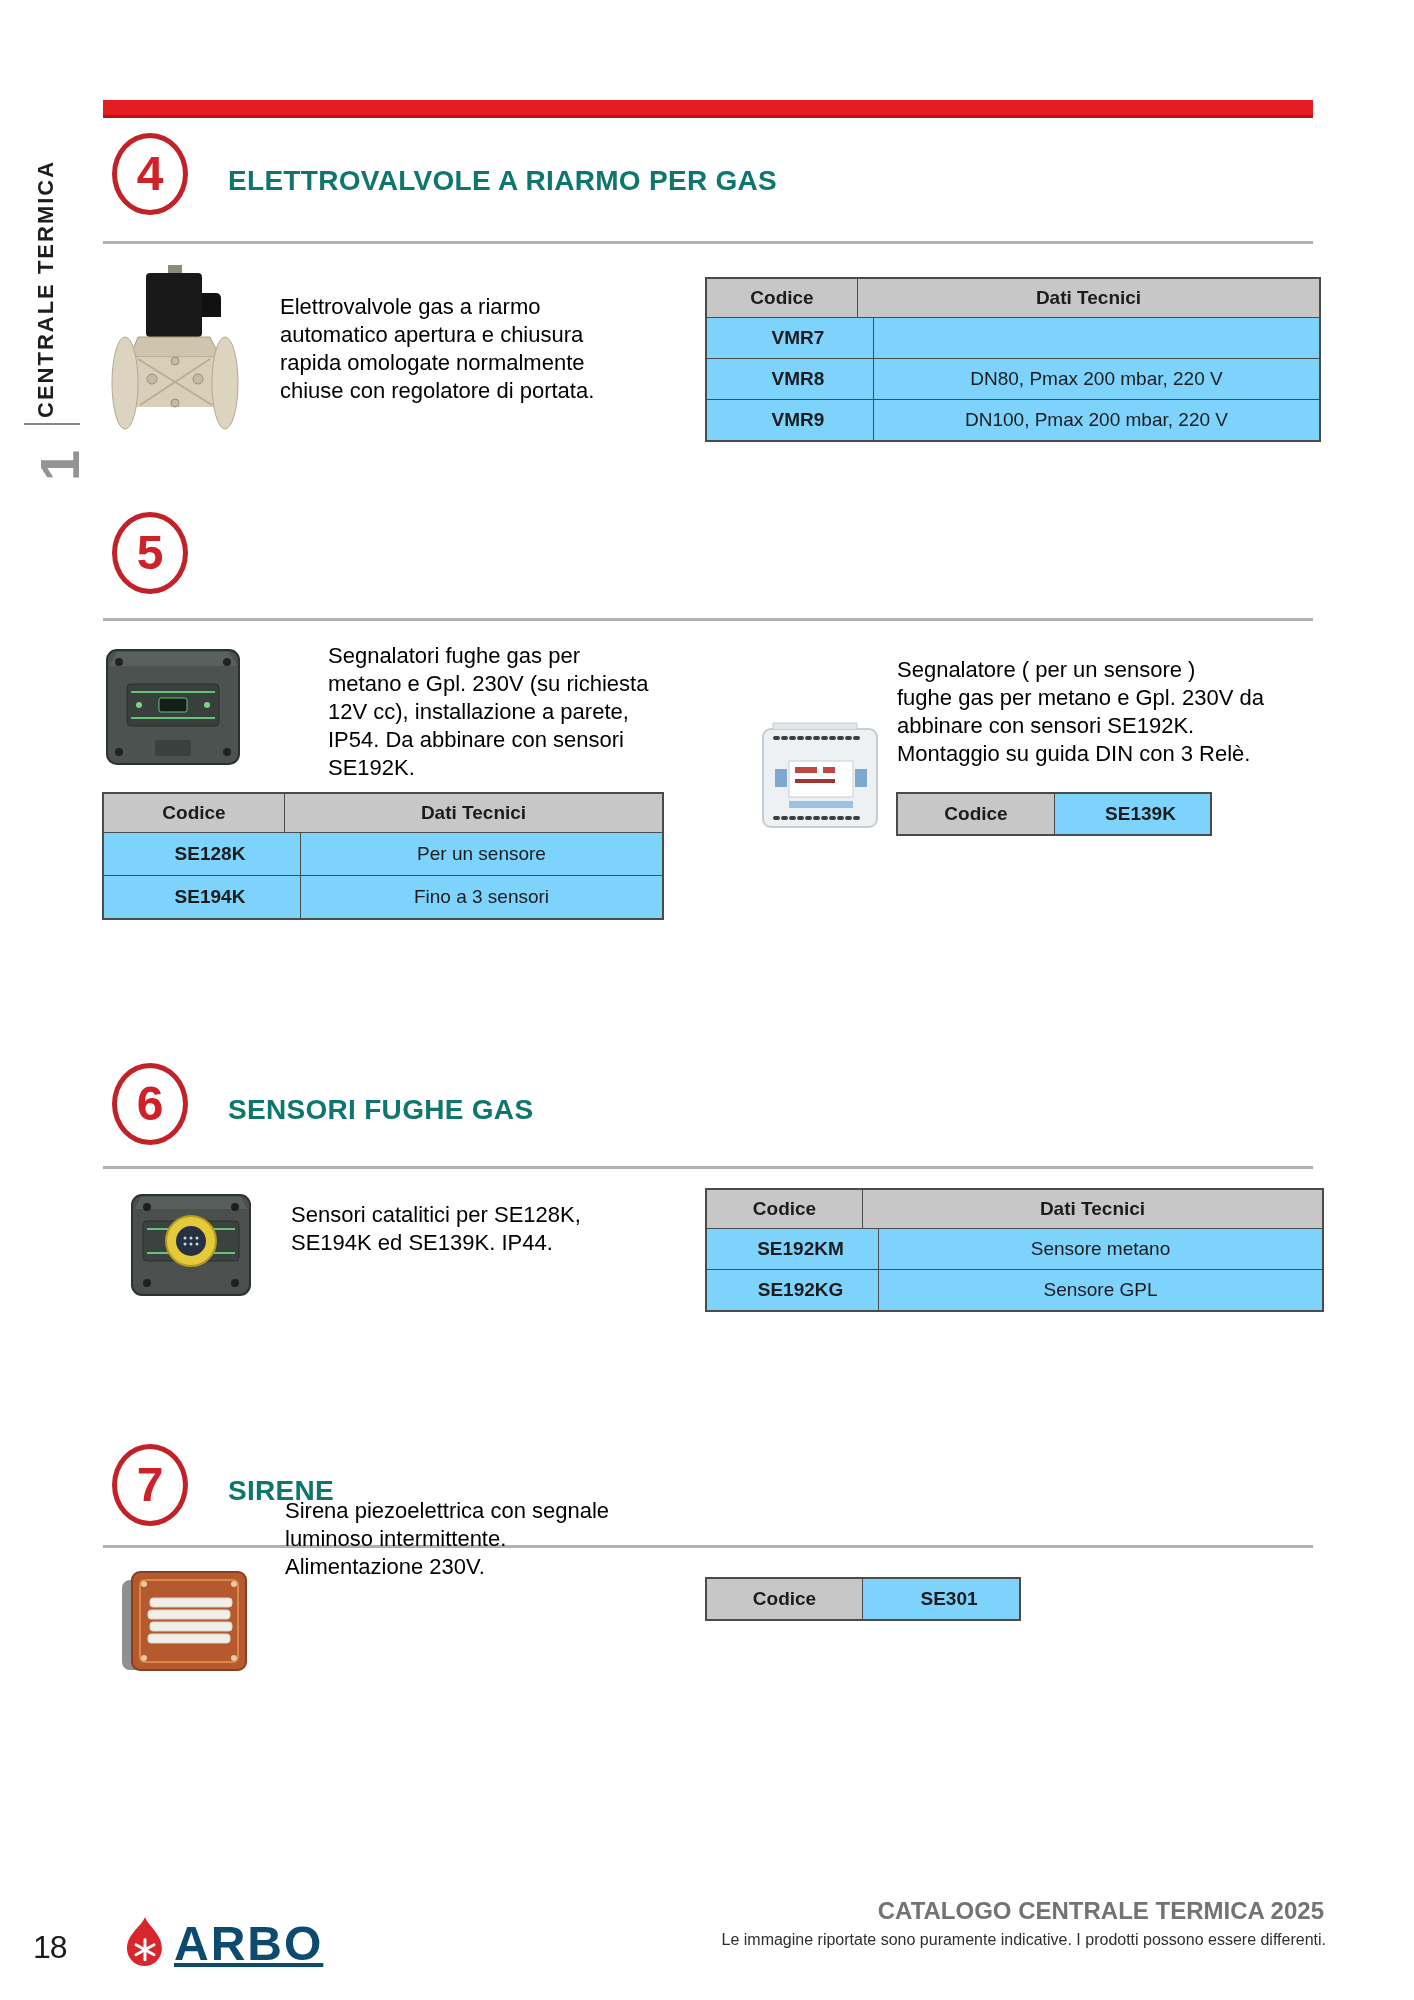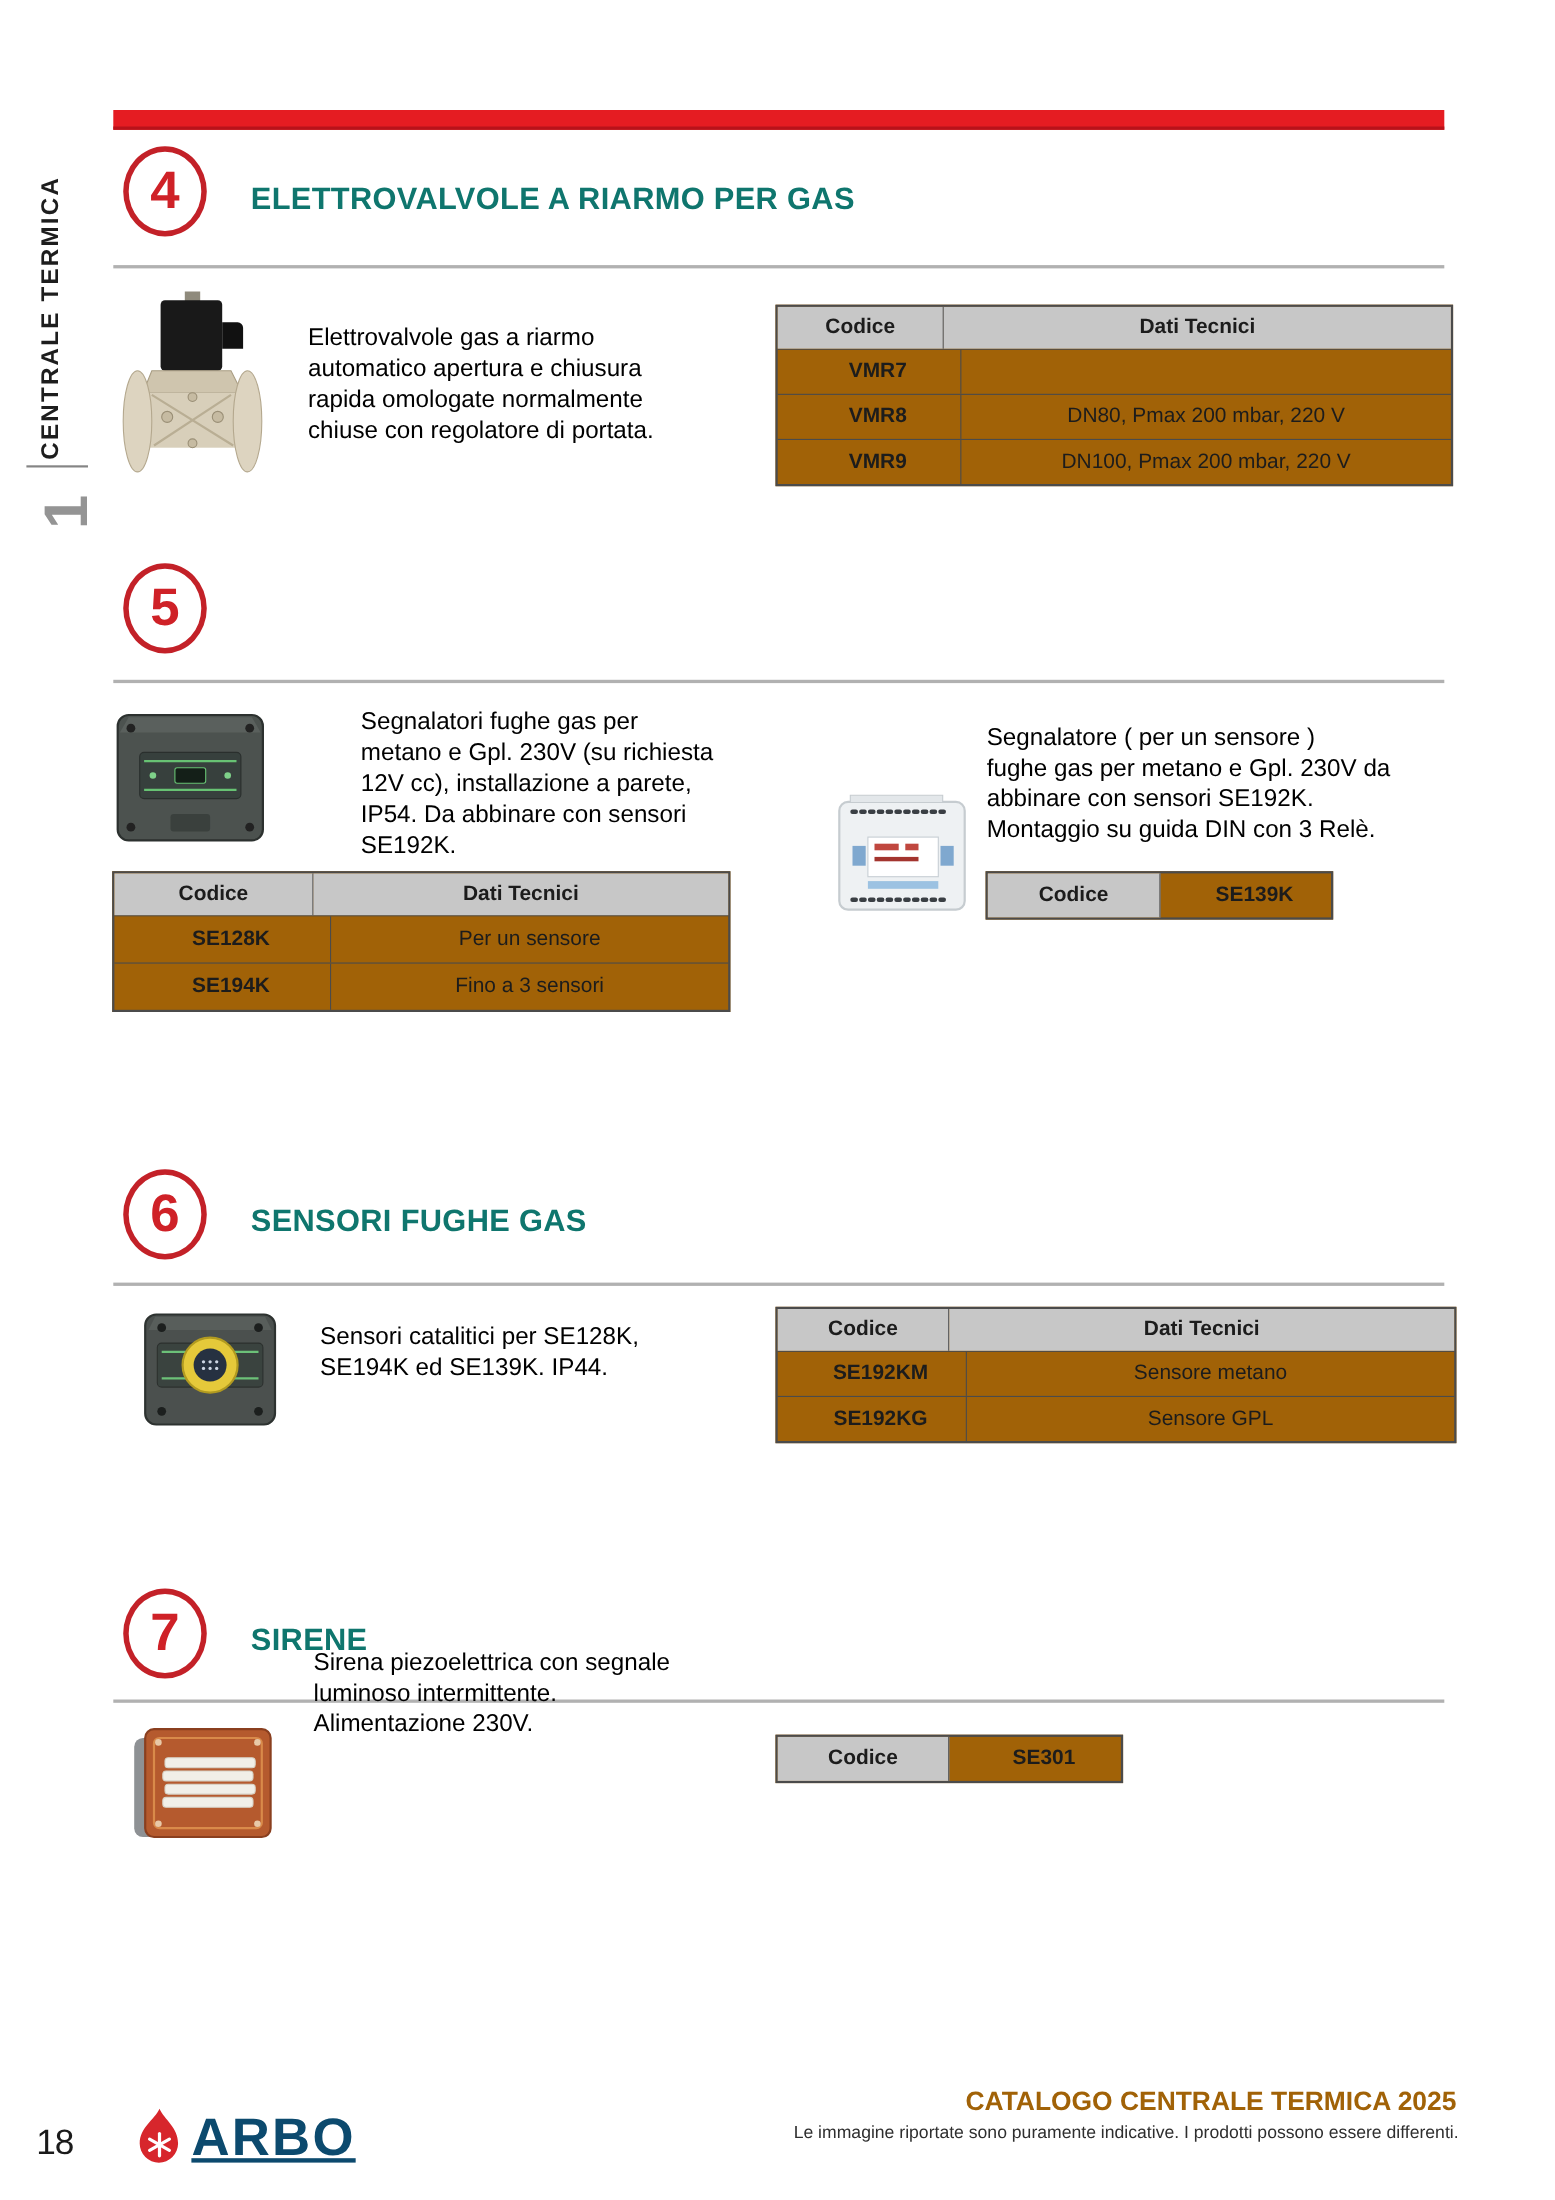--- a/index.html
+++ b/index.html
@@ -31,36 +31,36 @@
   }
   .badge span{color:#cf2127;font-weight:bold;font-size:48px;line-height:1;}
   .sec-title{position:absolute;left:228px;font-size:28px;font-weight:bold;color:#0f766e;
     letter-spacing:.3px;white-space:nowrap;}
   .divider{position:absolute;left:103px;width:1210px;height:3px;background:#b1b1b1;}
 
   
   .desc{position:absolute;font-size:22px;line-height:28px;color:#000000;white-space:nowrap;}
 
   
-  .tbl{position:absolute;background:#a16207;border:2px solid #4b4b4b;}
+  .tbl{position:absolute;background:#7dd3fc;border:2px solid #4b4b4b;}
   .row{display:flex;border-top:1px solid #4b4b4b;}
   .row:first-child{border-top:none;}
   .cell{display:flex;align-items:center;justify-content:center;font-size:19px;color:#1c1c1c;
     white-space:nowrap;}
   .c1{border-right:1px solid #4b4b4b;}
   .hdr .cell{background:#c7c7c7;font-weight:bold;}
   .code{font-weight:bold;margin-left:16px;}
   .r40{height:40px;} .r38{height:38px;} .r42{height:42px;}
 
   
   .page-num{position:absolute;left:33px;top:1929px;font-size:32px;color:#1a1a1a;letter-spacing:-1px;}
   .brand{position:absolute;left:174px;top:1920px;font-size:48px;font-weight:bold;
     color:#0c4a6e;letter-spacing:2px;line-height:1;text-decoration:underline;}
   .catalog-title{position:absolute;right:90px;top:1897px;font-size:24px;font-weight:bold;
-    color:#a16207;white-space:nowrap;}
+    color:#737373;white-space:nowrap;}
   .disclaimer{position:absolute;right:88px;top:1931px;font-size:16px;color:#2e2e2e;white-space:nowrap;}
 </style>
 </head>
 <body>
 
 <div class="page">
 
   <div class="v-label">CENTRALE TERMICA</div>
   <div class="v-sep"></div>
   <div class="chapter-num">1</div>

